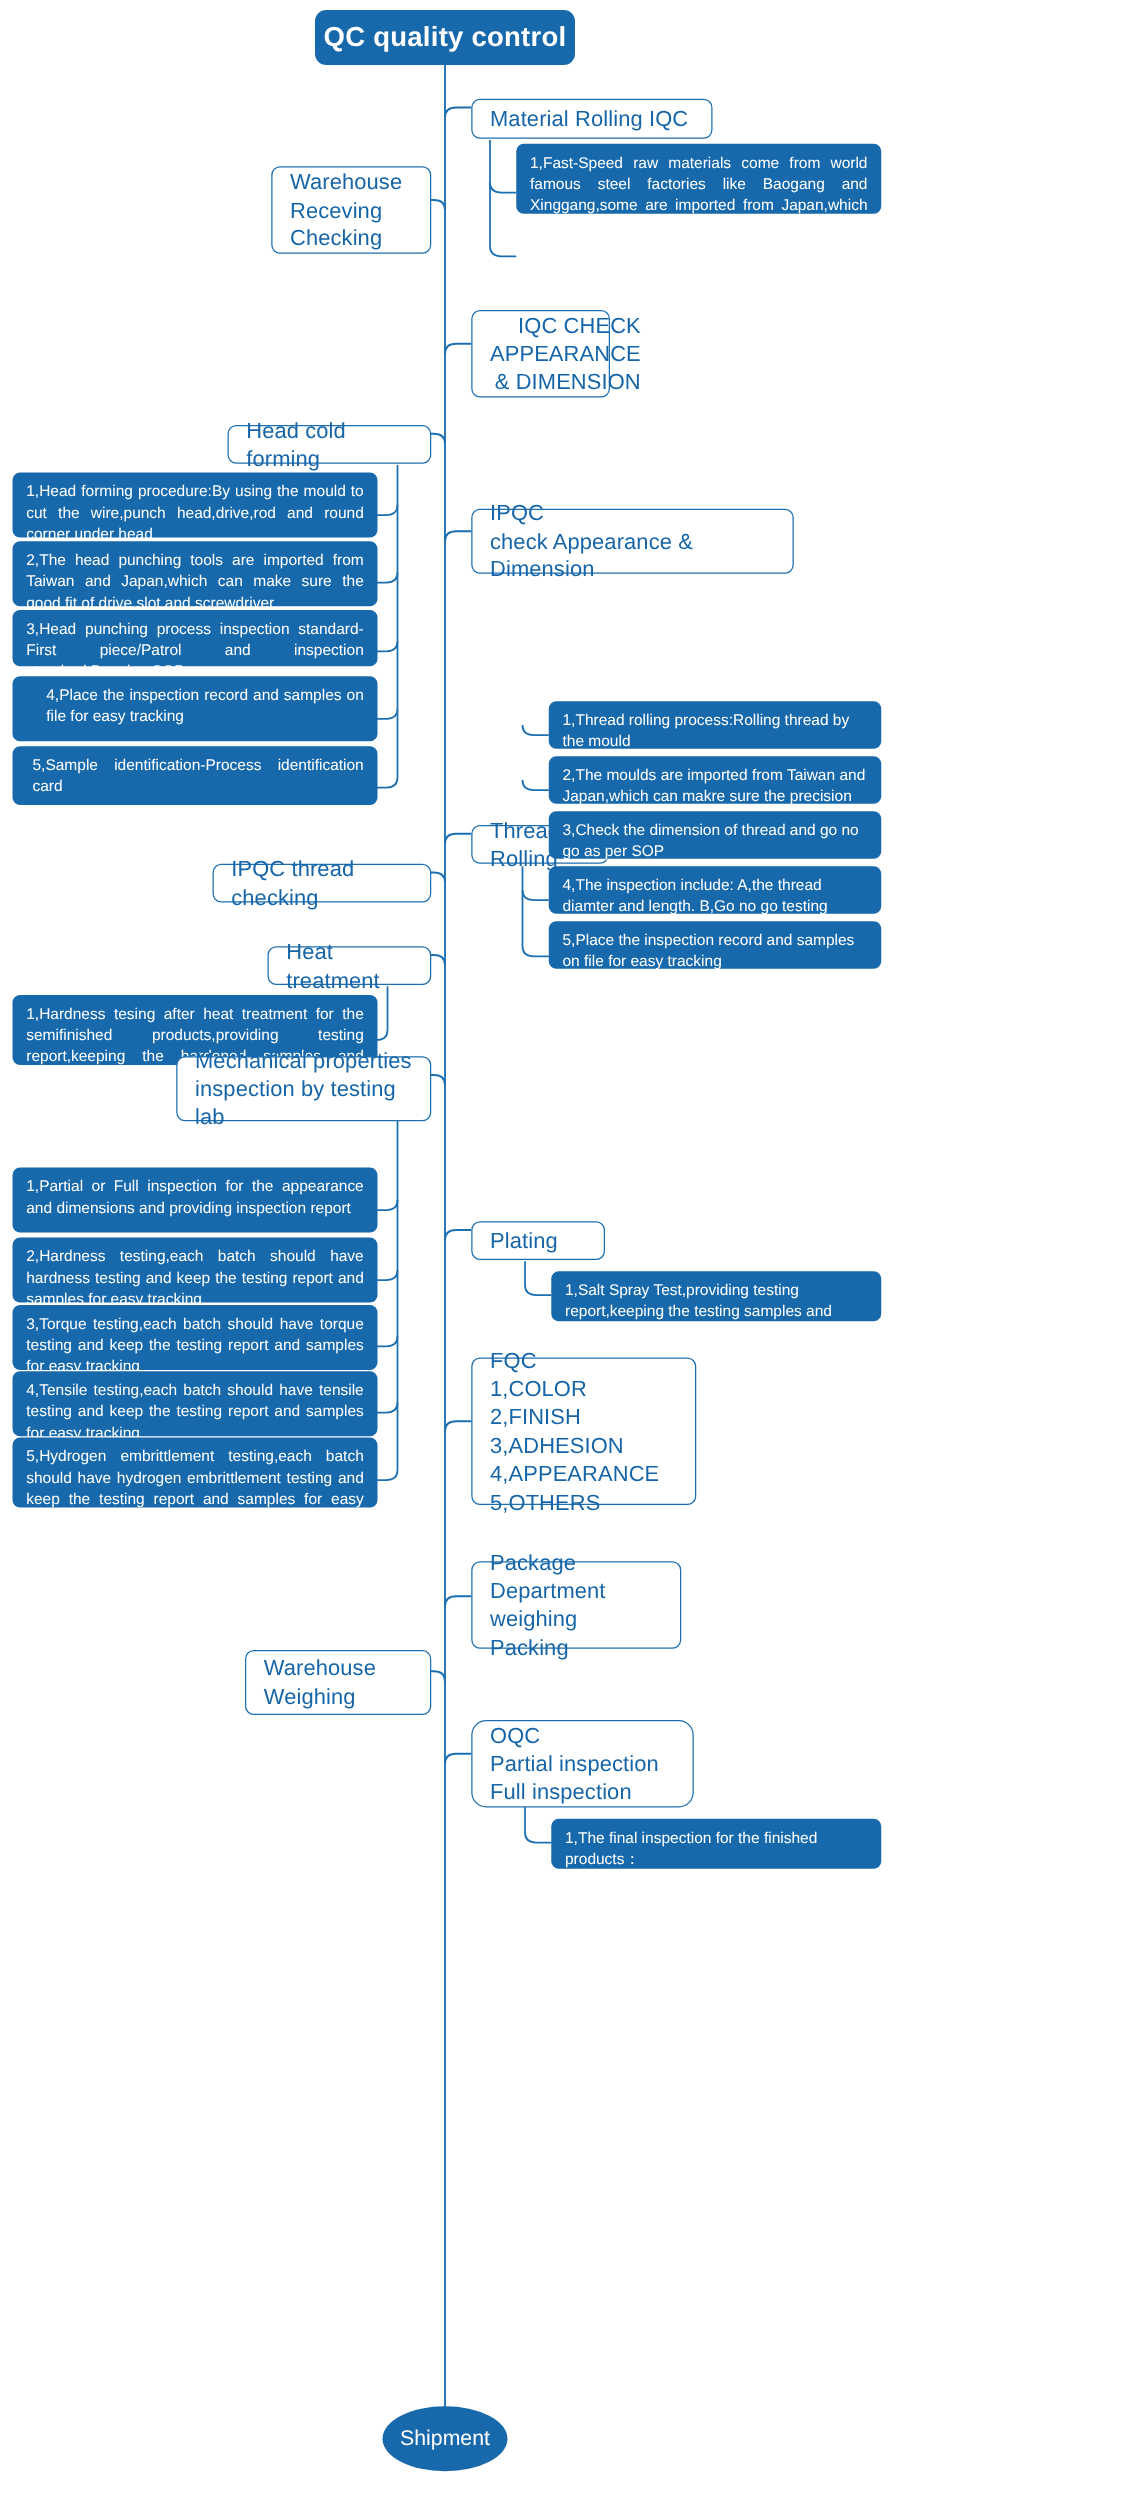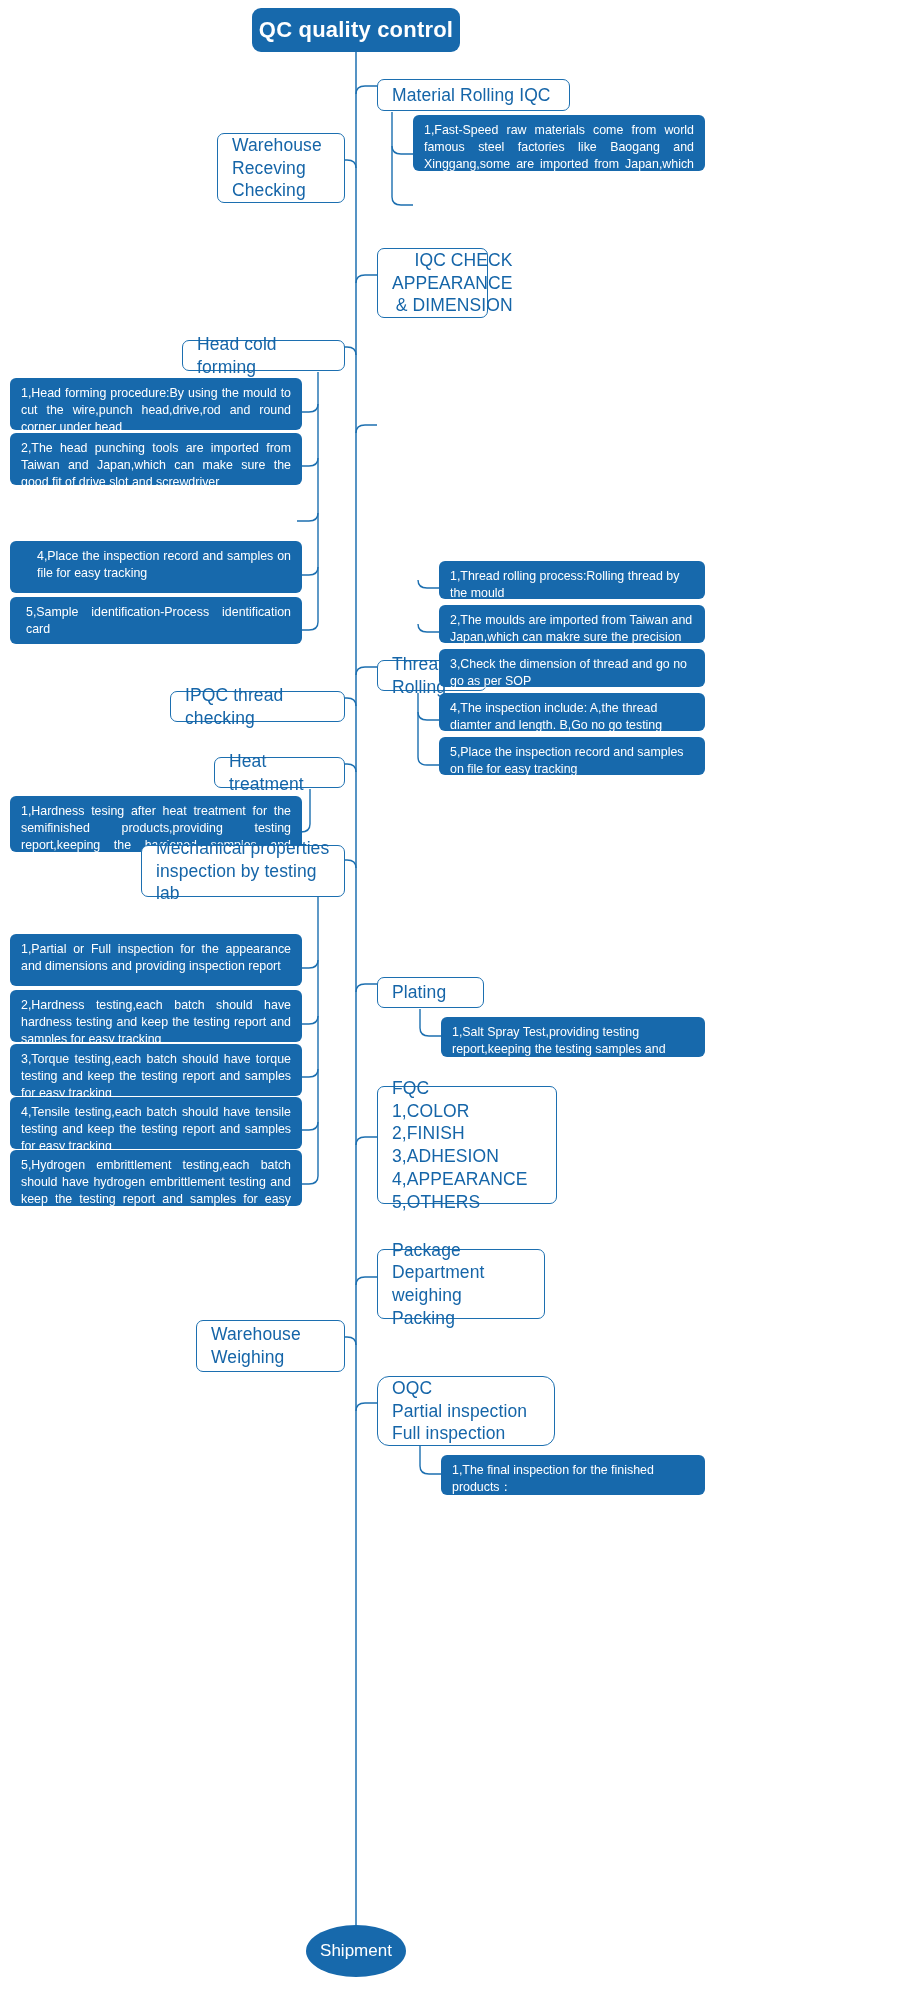--- a/index.html
+++ b/index.html
@@ -172,27 +172,34 @@
   <div class="node outline" style="left:182px; top:340px; width:163px; height:31px;">
     <span class="txt">Head cold forming</span>
   </div>
 
   <div class="node filled justify" style="left:10px; top:378px; width:292px; height:52px;">
     <span class="txt">1,Head forming procedure:By using the mould to cut the wire,punch head,drive,rod and round corner under head</span>
   </div>
   <div class="node filled justify" style="left:10px; top:433px; width:292px; height:52px;">
     <span class="txt">2,The head punching tools are imported from Taiwan and Japan,which can make sure the good fit of drive slot and screwdriver</span>
   </div>
+  <div class="node filled justify" style="left:10px; top:488px; width:292px; height:45px;">
+    <span class="txt">3,Head punching process inspection standard-First piece/Patrol and inspection standard:Drawing SOP</span>
+  </div>
   <div class="node filled justify" style="left:10px; top:541px; width:292px; height:52px;padding-left:27px;">
     <span class="txt">4,Place the inspection record and samples on file for easy tracking</span>
   </div>
   <div class="node filled justify" style="left:10px; top:597px; width:292px; height:47px;padding-left:16px;">
     <span class="txt">5,Sample identification-Process identification card</span>
   </div>
 
+  <div class="node outline" style="left:377px; top:407px; width:258px; height:52px;">
+    <span class="txt">IPQC
+check  Appearance &amp; Dimension</span>
+  </div>
 
   <div class="node outline" style="left:377px; top:660px; width:110px; height:31px;">
     <span class="txt">Thread Rolling</span>
   </div>
 
   <div class="node filled" style="left:439px; top:561px; width:266px; height:38px;">
     <span class="txt">1,Thread rolling process:Rolling thread by the mould</span>
   </div>
   <div class="node filled" style="left:439px; top:605px; width:266px; height:38px;">
     <span class="txt">2,The moulds are imported from Taiwan and Japan,which can makre sure the precision of thread</span>

